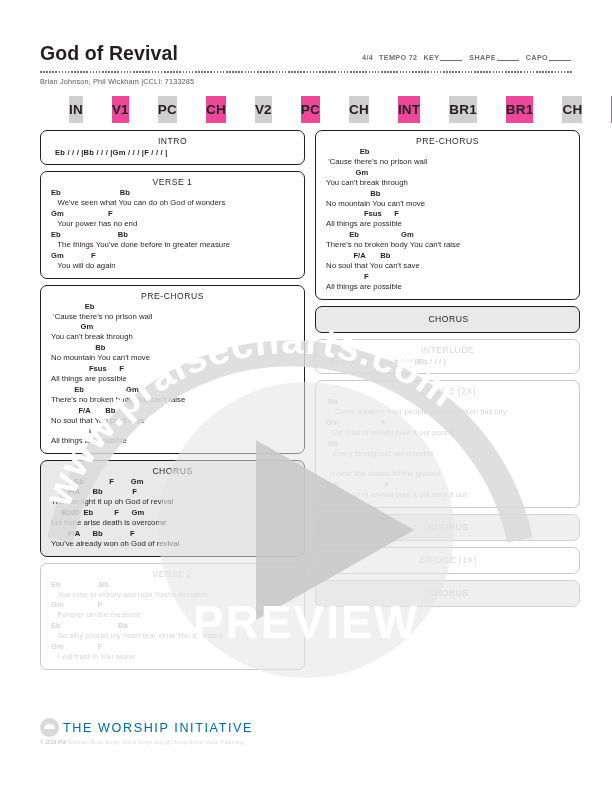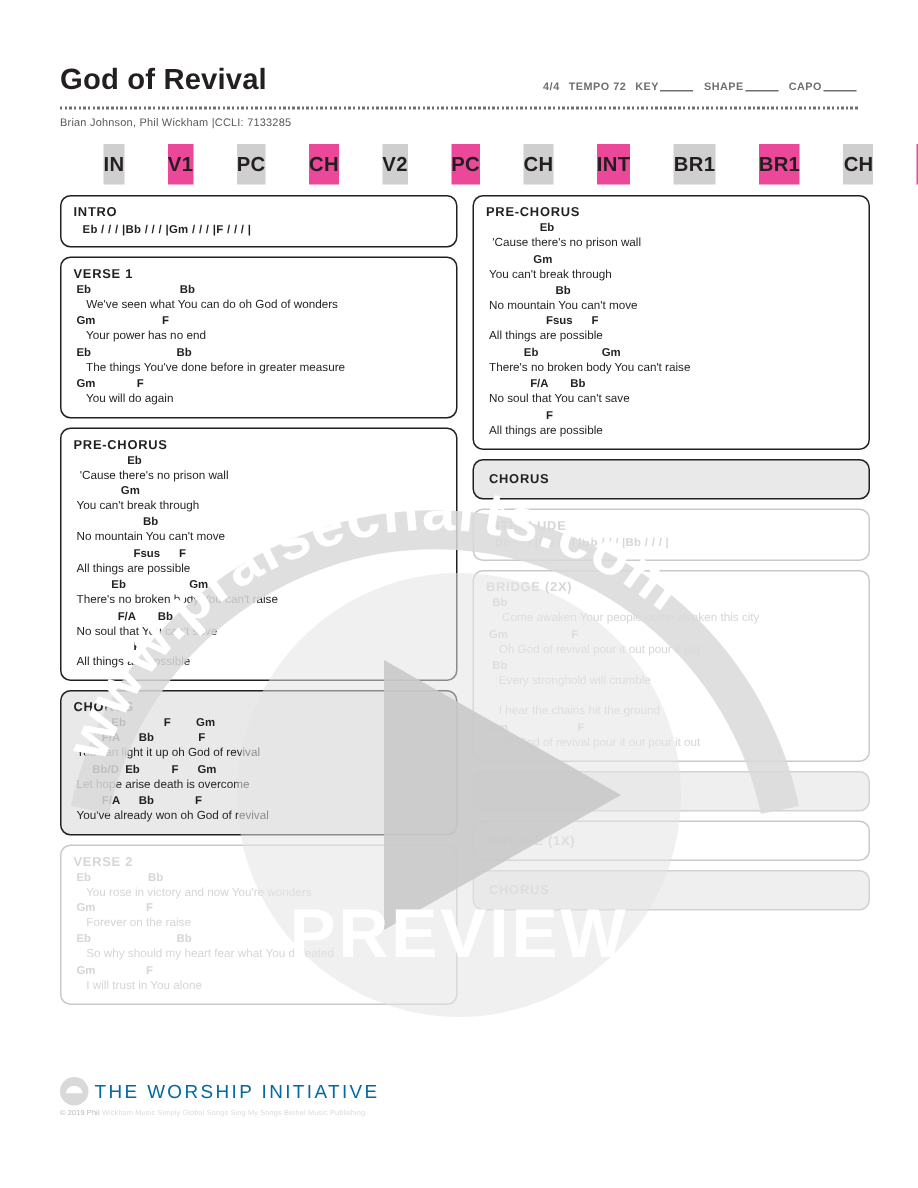--- a/index.html
+++ b/index.html
@@ -64,22 +64,23 @@
   .box.shaded{background:#e9e9e9;}
   .box.faded{border-color:#c9c9c9;}
   .box.faded .sec-title,
   .box.faded .chordline,
   .box.faded .lyricline,
   .box.faded .progline{color:#d6d6d6;}
   .box.faded.shaded{background:#efefef;border-color:#d2d2d2;}
   .box.header-only{padding:7px 8px 8px 10px;}
 
   .sec-title{
-    font-size:8.6px;font-weight:700;letter-spacing:.5px;color:#231f20;
+    font-size:8.6px;font-weight:400;letter-spacing:.5px;color:#231f20;
     margin-bottom:1px;
+    text-align:center;
   }
   .box.header-only .sec-title{margin-bottom:0;font-size:8.6px;}
 
   .progline{
     font-size:7.6px;font-weight:700;color:#231f20;letter-spacing:.2px;
     padding-left:6px;line-height:1.5;white-space:pre;
   }
 
   .lyricblock{padding-left:2px;}
   .chordline{
@@ -231,21 +232,21 @@
           <div class="chordline">        F/A      Bb             F</div>
           <div class="lyricline">You've already won oh God of revival</div>
         </div>
       </div>
       <div class="box faded">
         <div class="sec-title">VERSE 2</div>
         <div class="lyricblock">
           <div class="chordline">Eb                  Bb</div>
           <div class="lyricline">   You rose in victory and now You're wonders</div>
           <div class="chordline">Gm                F</div>
-          <div class="lyricline">   Forever on the raise</div>
+          <div class="lyricline">   Forever on the measure</div>
           <div class="chordline">Eb                           Bb</div>
           <div class="lyricline">   So why should my heart fear what You defeated</div>
           <div class="chordline">Gm                F</div>
           <div class="lyricline">   I will trust in You alone</div>
         </div>
       </div>
     </div>
   <div class="col col-right" id="col-right">
       <div class="box">
         <div class="sec-title">PRE-CHORUS</div>

